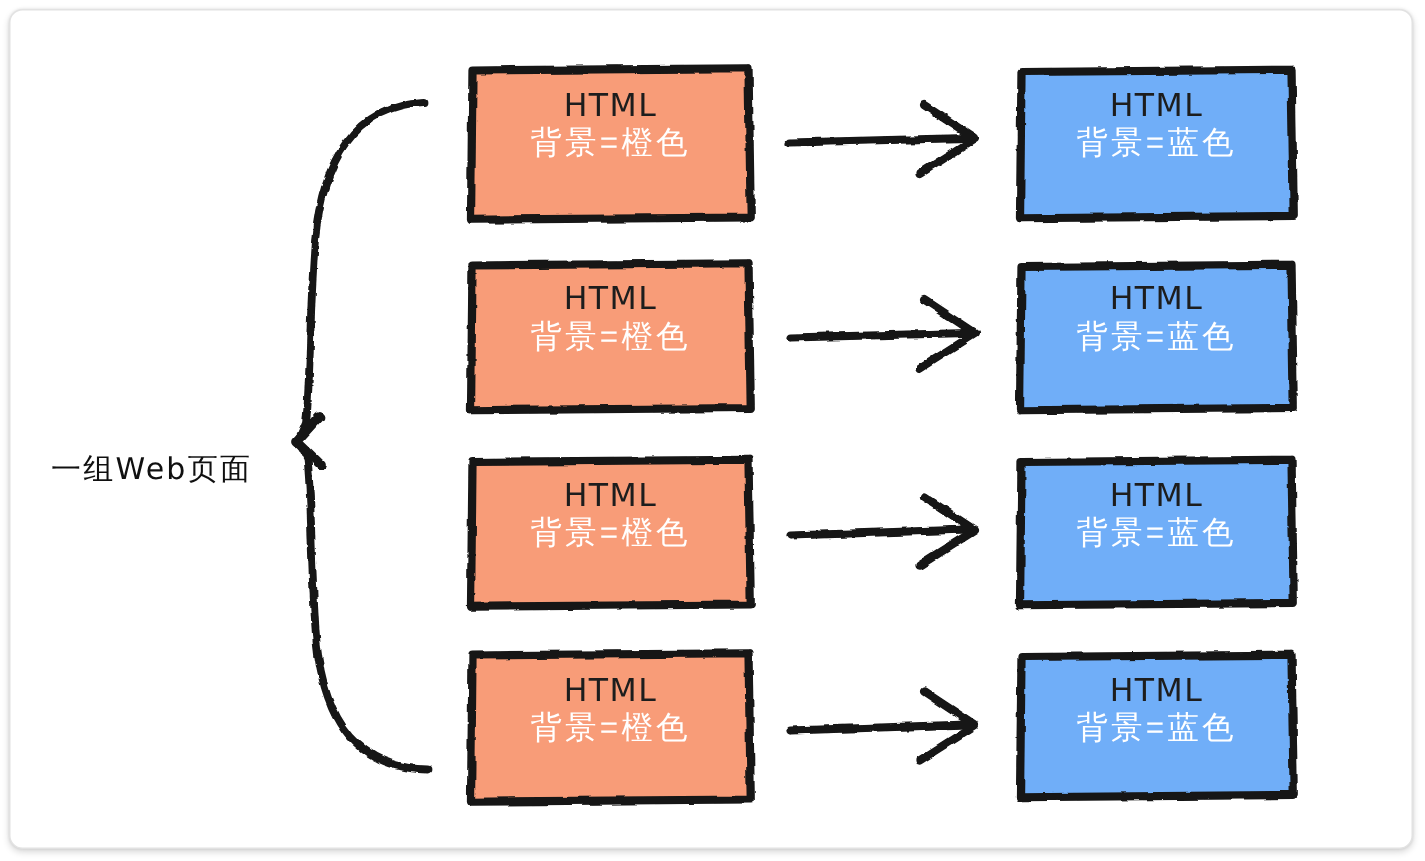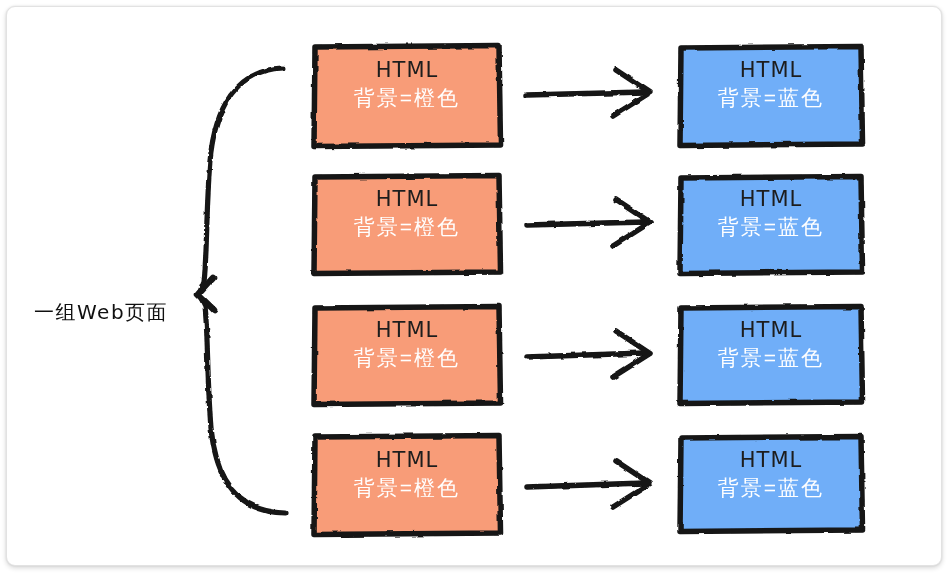--- a/index.html
+++ b/index.html
@@ -59,21 +59,21 @@
     letter-spacing: 1px;
     color: #1d1d1d;
     font-family: "DejaVu Sans", sans-serif;
     margin-bottom: 6px;
   }
   .node-text .l2 {
     display: block;
     font-size: 21px;
     letter-spacing: 2px;
     color: #ffffff;
-    font-family: Liberation Sans, sans-serif;
+    font-family: Liberation Mono, monospace;
   }
 
   .brace-label {
     position: absolute;
     font-size: 20px;
     letter-spacing: 1.5px;
     color: #101010;
     white-space: nowrap;
     font-family: "DejaVu Sans", sans-serif;
     user-select: none;

